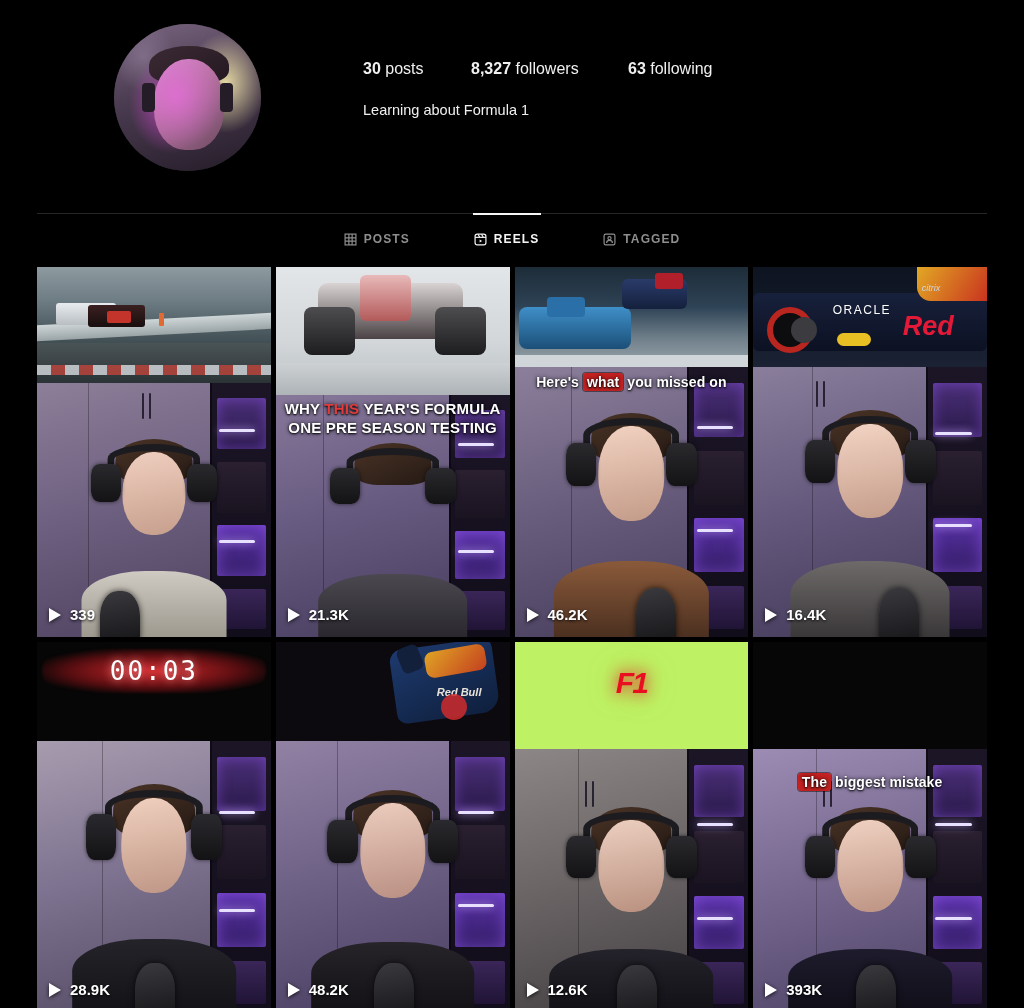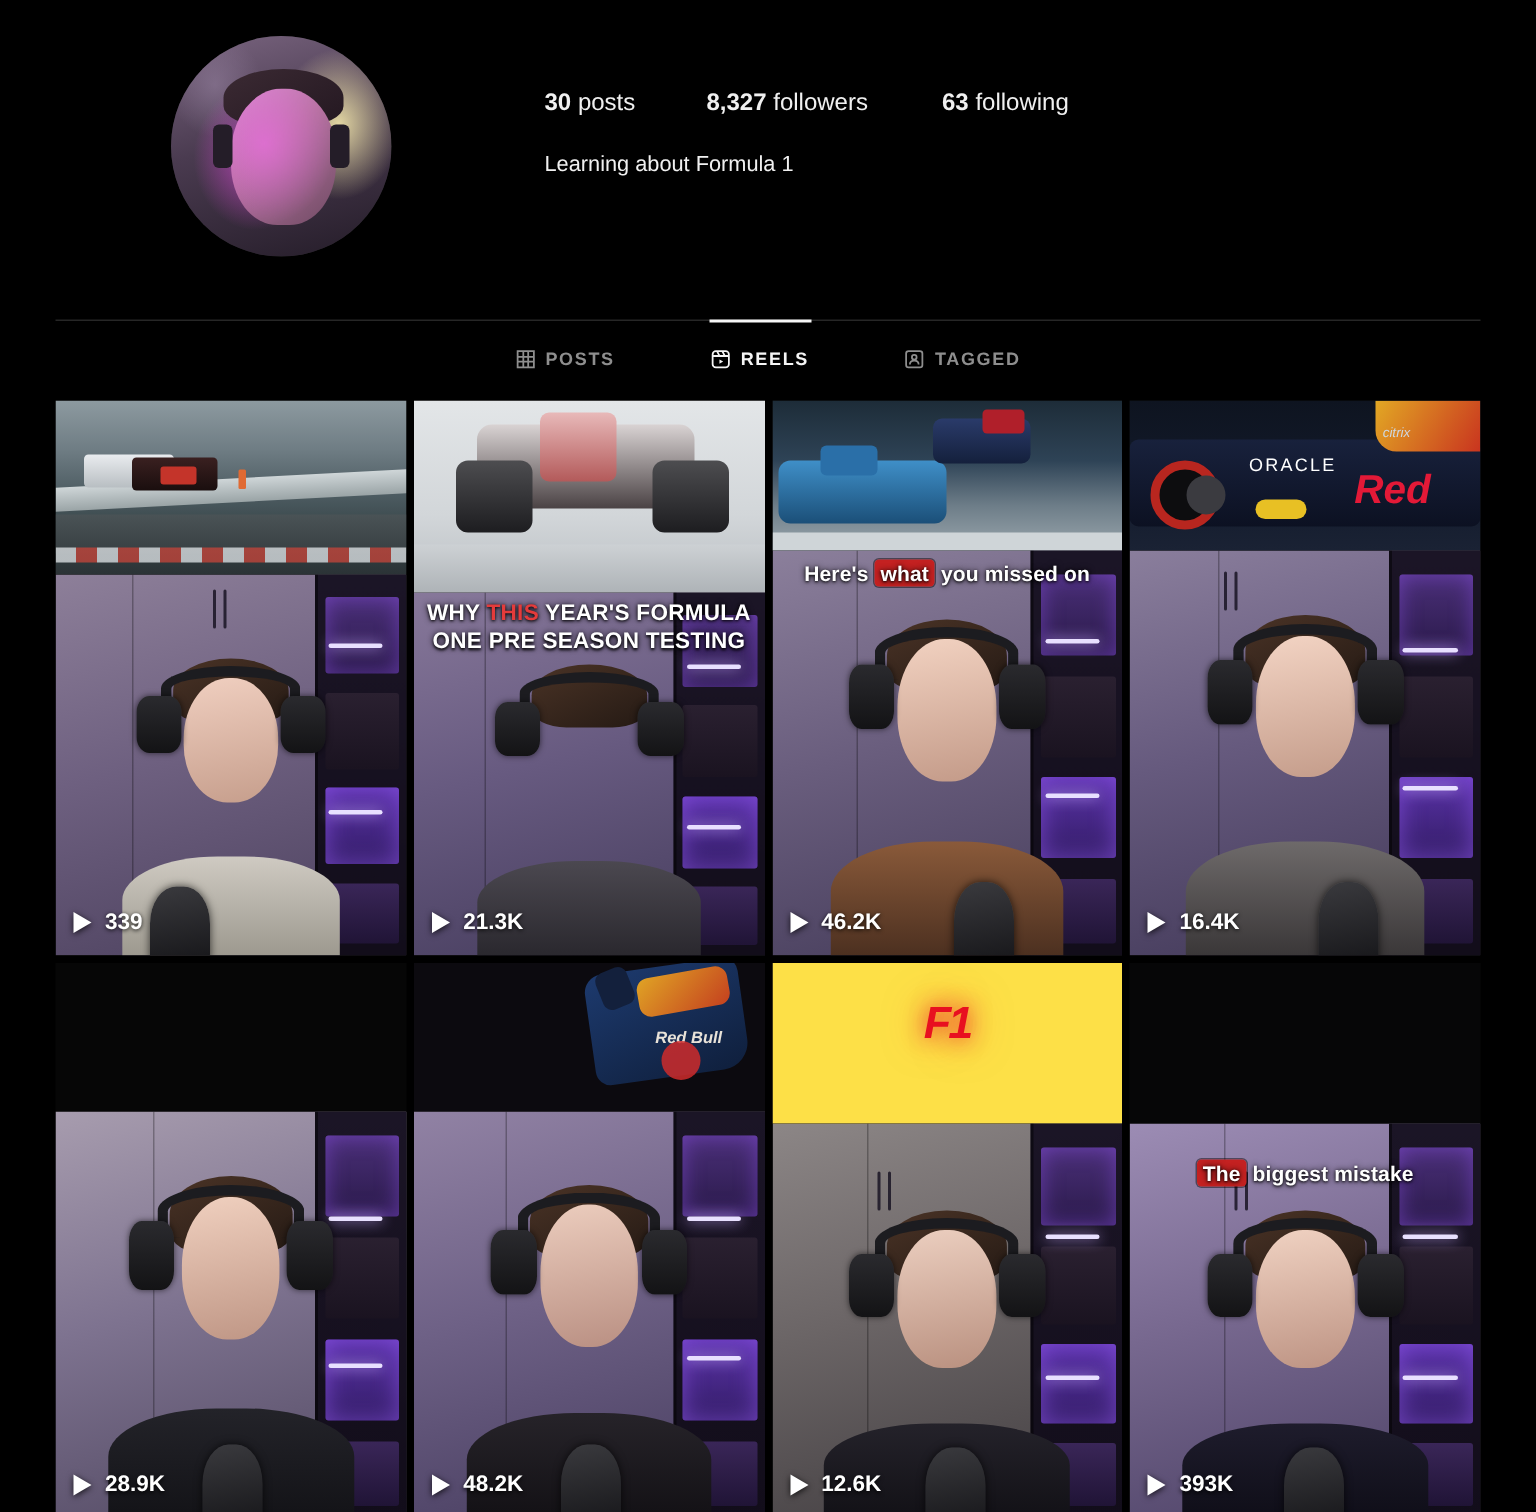--- a/index.html
+++ b/index.html
@@ -466,20 +466,24 @@
         </div>
       </div>
       <div class="plays">
         <span class="tri"></span>
         <span>16.4K</span>
       </div>
     </div>
 
     <div class="tile timer-tile">
       <div class="tile-art">
+        <div class="race" style="height:99px;background:#060606;">
+          <div class="timer-glow"></div>
+          <div class="timer-text">00:03</div>
+        </div>
         <div class="scene" style="top:99px;">
           <div class="wall" style="background:linear-gradient(165deg,#a79cae 0%,#7e7390 45%,#4f465f 100%);"></div>
           <div class="door-seam" style="left:28%;"></div>
           <div class="shelf">
             <div class="glowbox g1"></div>
               <div class="glowbox g2"></div>
             <div class="glowbox g3"></div>
               <div class="glowbox g4"></div>
             <div class="bar" style="top:26%;"></div>
               <div class="bar" style="top:62%;"></div>
@@ -529,21 +533,21 @@
         </div>
       </div>
       <div class="plays">
         <span class="tri"></span>
         <span>48.2K</span>
       </div>
     </div>
 
     <div class="tile">
       <div class="tile-art">
-        <div class="race" style="height:107px;background:#fde047;">
+        <div class="race" style="height:107px;background:#bef264;">
           <div class="f1-logo">F1</div>
         </div>
         <div class="scene" style="top:107px;">
           <div class="wall" style="background:linear-gradient(165deg,#8c8686 0%,#6b6566 45%,#3f3b3e 100%);"></div>
           <div class="door-seam" style="left:27%;"></div>
           <div class="handle" style="left:30%;top:12%;"></div>
           <div class="handle" style="left:33%;top:12%;"></div>
           <div class="shelf">
             <div class="glowbox g1"></div>
               <div class="glowbox g2"></div>

